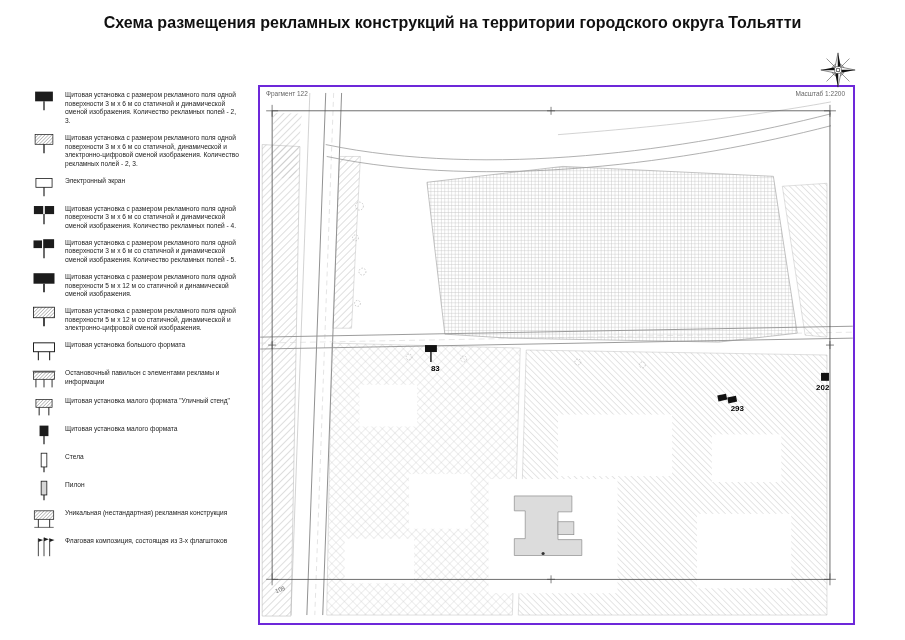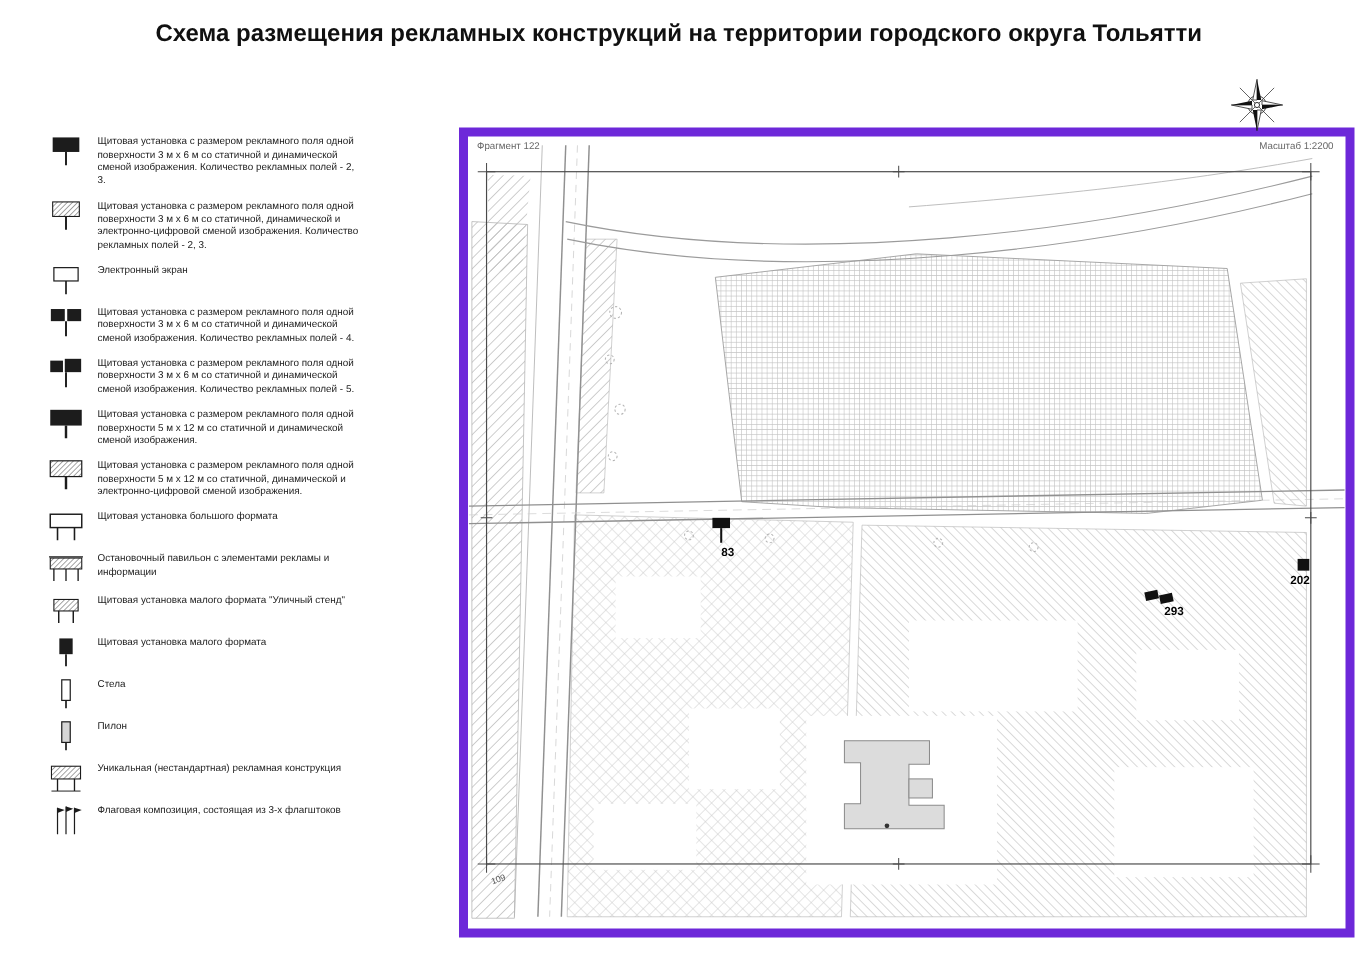--- a/index.html
+++ b/index.html
@@ -11,21 +11,21 @@
 
   
   .legend { position:absolute; left:32px; top:90px; width:210px; }
   .legend-item { display:flex; gap:7px; margin-bottom:7px; align-items:flex-start; }
   .licon { flex:0 0 26px; height:21px; }
   .licon svg { width:24px; height:21px; display:block; }
   .llabel { font-size:6.6px; line-height:1.32; color:#222; padding-top:1px; }
 
   
   .map-panel { position:absolute; left:258px; top:85px; width:597px; height:540px;
-               border:6px solid #6d28d9; background:#fff;margin-left:48px; }
+               border:2px solid #6d28d9; background:#fff; }
   .map-svg { position:absolute; inset:0; width:100%; height:100%; }
   .map-label { position:absolute; font-size:6.5px; color:#666; z-index:3; }
   .map-label.fragment { left:6px; top:3px; }
   .map-label.scale { right:8px; top:3px; }
 
   .mlabel { font-size:8px; font-weight:700; fill:#000; font-family:"Liberation Sans", sans-serif; }
   .edge-label { font-size:6px; fill:#555; font-family:"Liberation Sans", sans-serif; }
   .bush { fill:none; stroke:#b3b3b3; stroke-width:0.7; stroke-dasharray:1.5,1.5; }
 
   .compass { position:absolute; left:818px; top:50px; width:40px; height:40px; z-index:5; }

